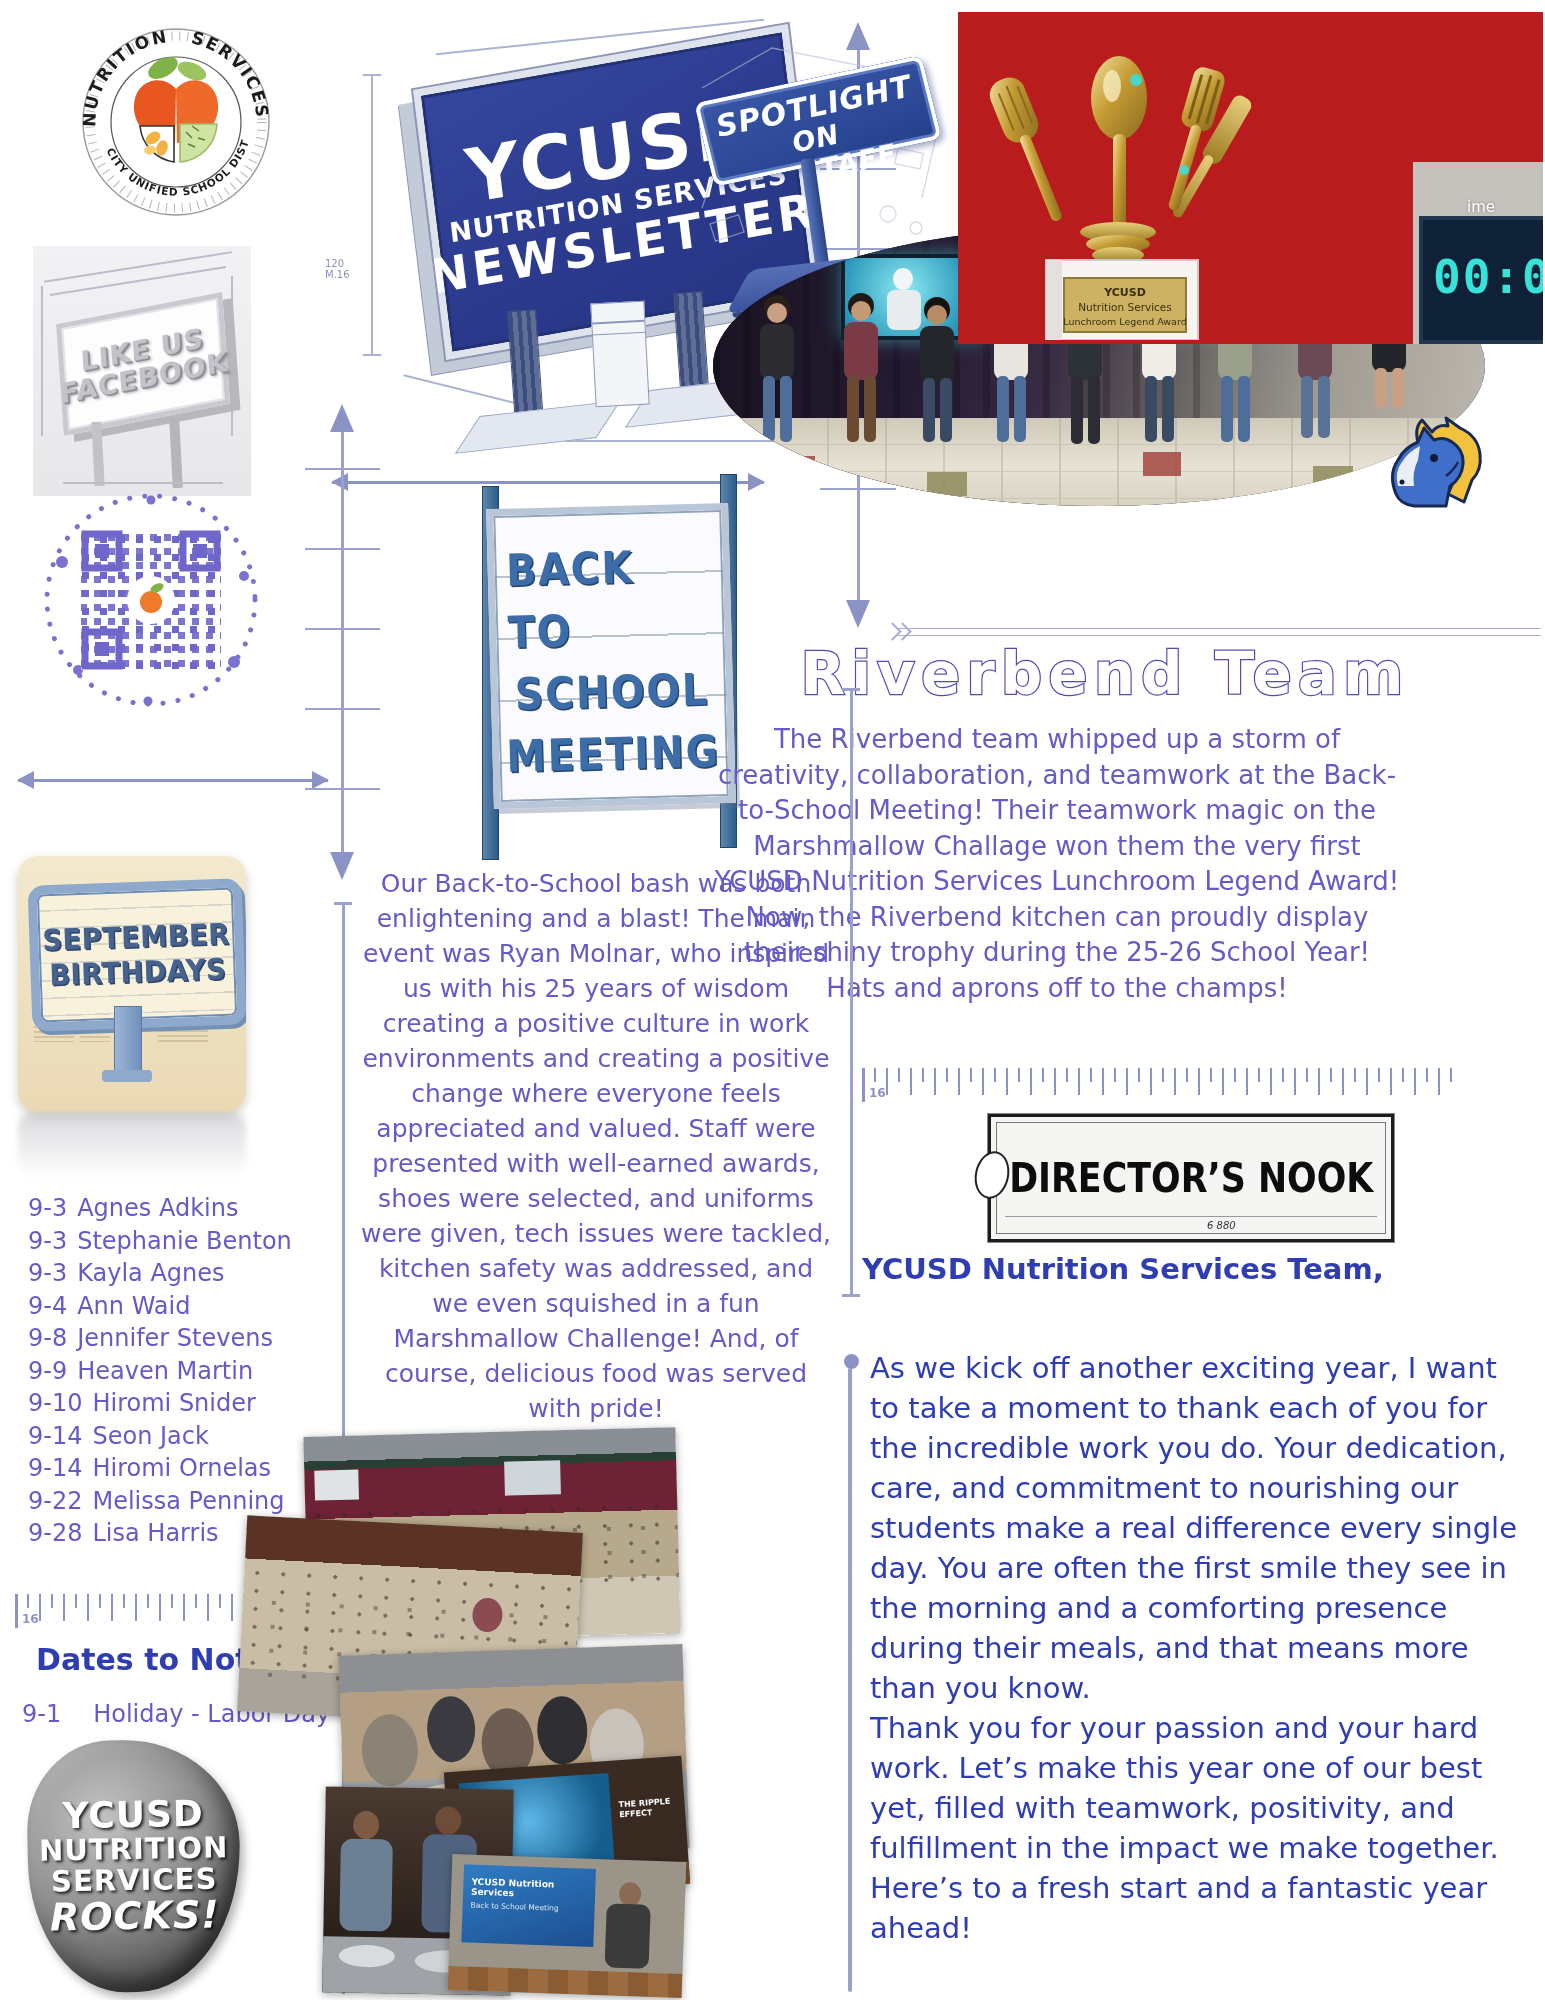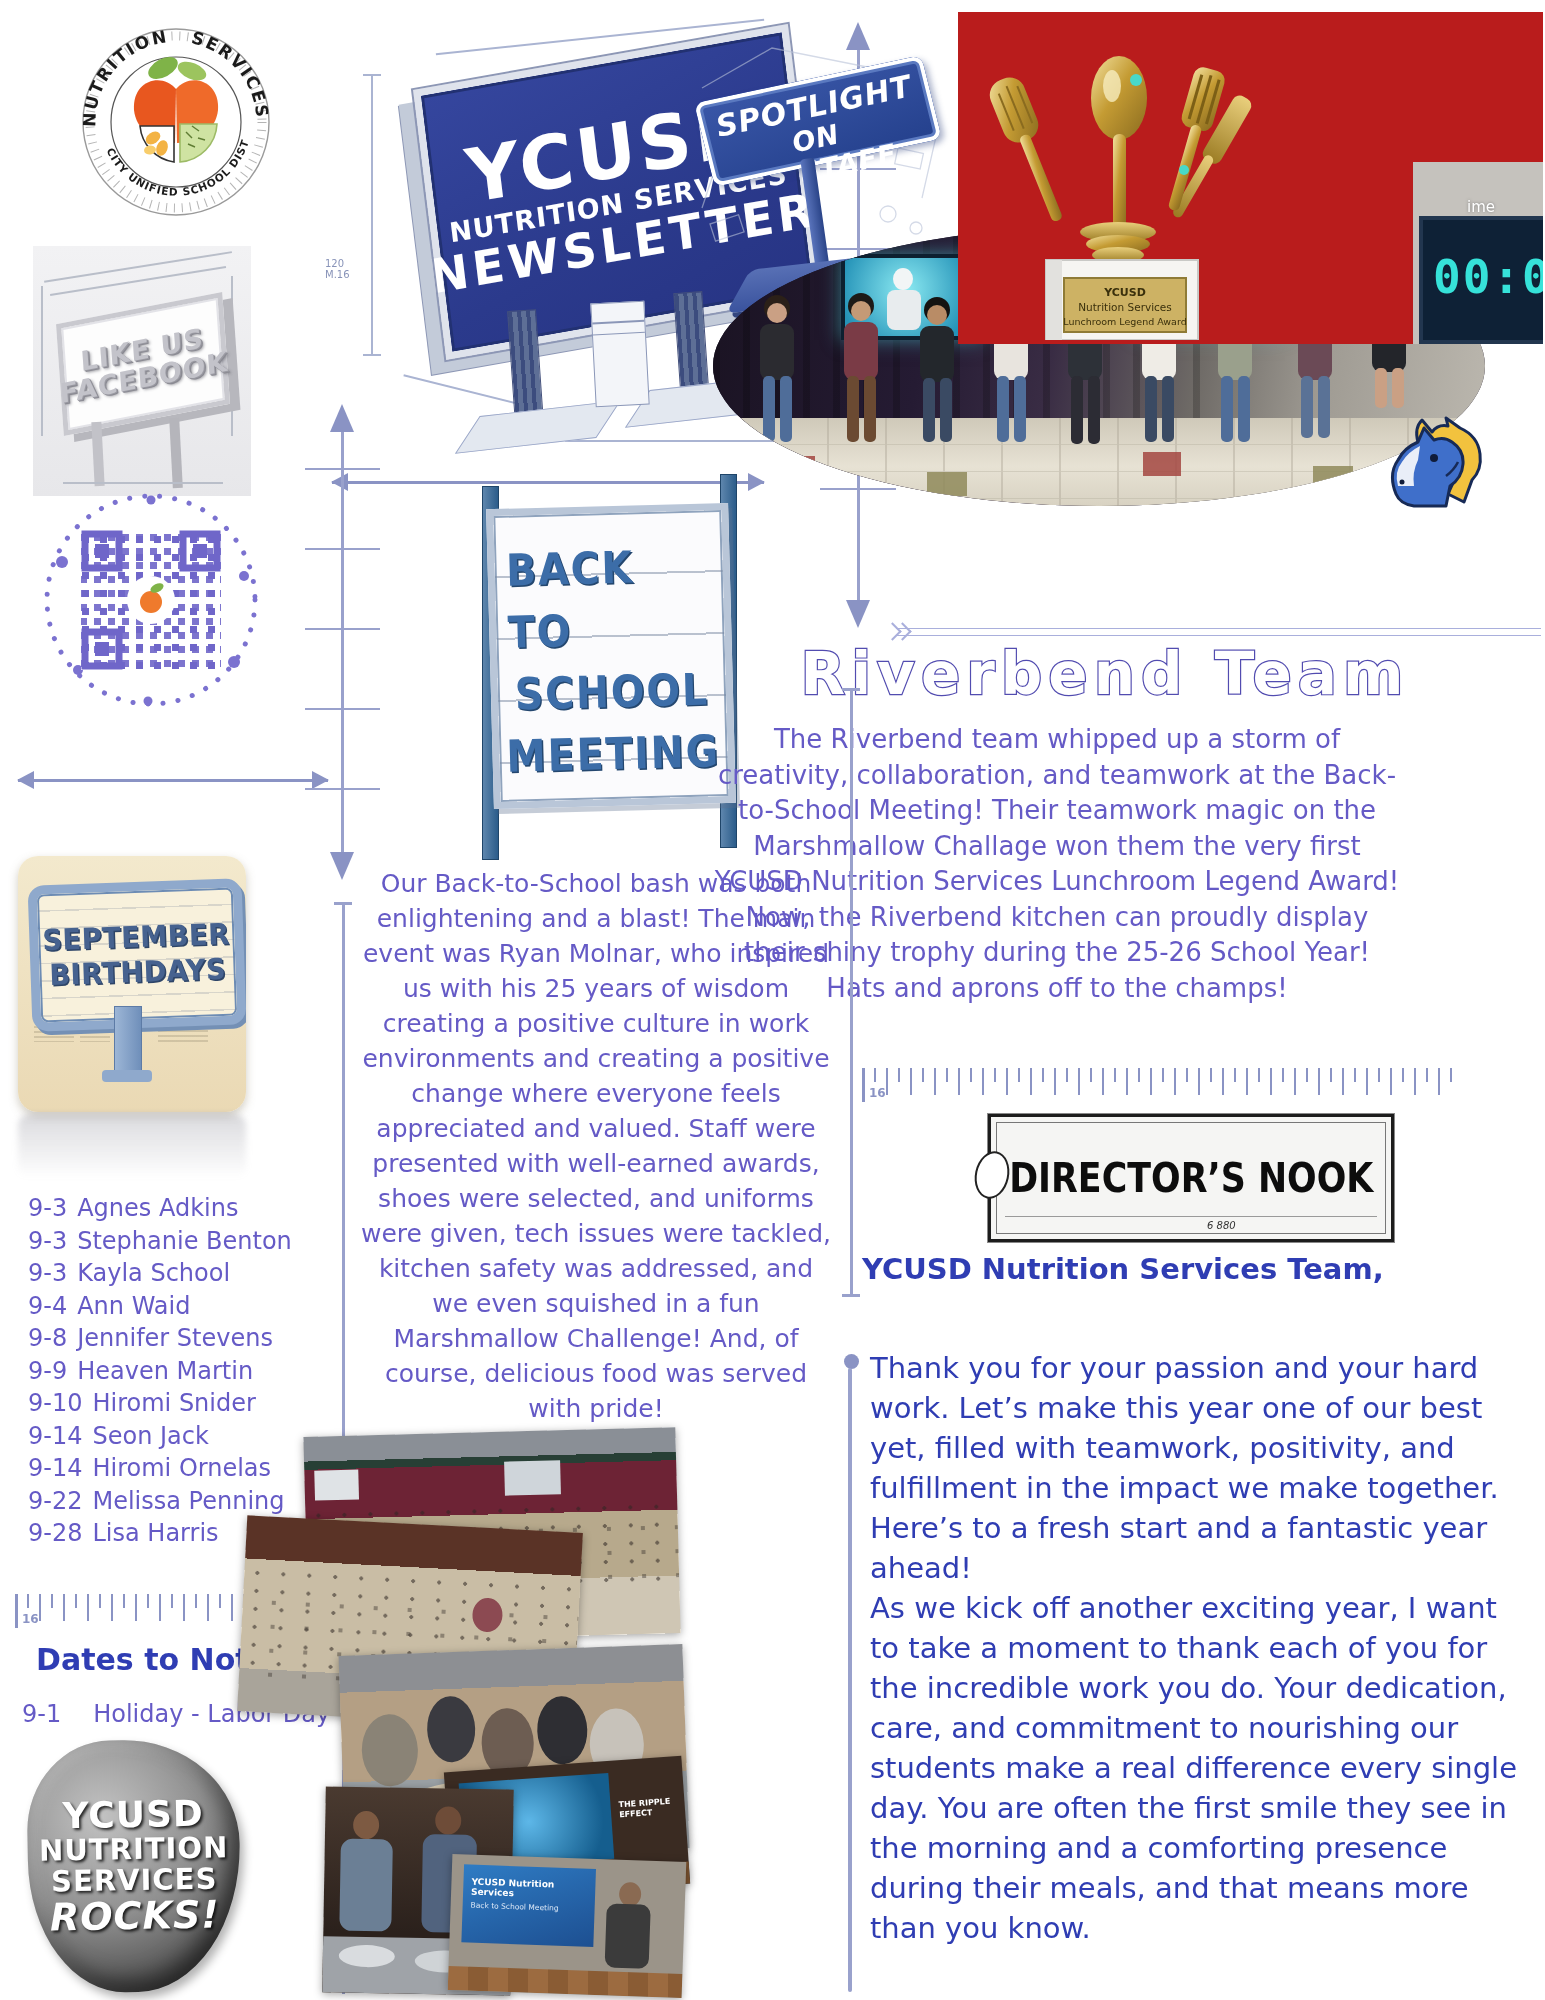--- a/index.html
+++ b/index.html
@@ -236,21 +236,21 @@
     <div class="bitem">
         <span>9-3</span>
         <span>Agnes Adkins</span>
       </div>
     <div class="bitem">
         <span>9-3</span>
         <span>Stephanie Benton</span>
       </div>
     <div class="bitem">
         <span>9-3</span>
-        <span>Kayla School</span>
+        <span>Kayla Agnes</span>
       </div>
     <div class="bitem">
         <span>9-4</span>
         <span>Ann Waid</span>
       </div>
     <div class="bitem">
         <span>9-8</span>
         <span>Jennifer Stevens</span>
       </div>
     <div class="bitem">
@@ -609,17 +609,17 @@
   </div>
 
   <div class="tcap" style="left:842px;top:688px"></div>
   <div class="vline" style="left:850px;top:688px;height:608px"></div>
   <div class="tcap" style="left:842px;top:1294px"></div>
   <div class="abs" style="left:844px;top:1354px;width:15px;height:15px;border-radius:50%;background:#8a93c4"></div>
   <div class="abs" style="left:848px;top:1368px;width:4px;height:624px;border-radius:3px;background:#99a1cc"></div>
 
   <div class="abs ink" style="left:862px;top:1252px;font-size:29px;font-weight:700">YCUSD Nutrition Services Team,</div>
   <div class="abs ink" style="left:870px;top:1348px;width:665px;font-size:29px;line-height:40px">
+    <p class="para">As we kick off another exciting year, I want to take a moment to thank each of you for the incredible work you do. Your dedication, care, and commitment to nourishing our students make a real difference every single day. You are often the first smile they see in the morning and a comforting presence during their meals, and that means more than you know.</p>
     <p class="para">Thank you for your passion and your hard work.  Let’s make this year one of our best yet, filled with teamwork, positivity, and fulfillment in the impact we make together.  Here’s to a fresh start and a fantastic year ahead!</p>
-    <p class="para">As we kick off another exciting year, I want to take a moment to thank each of you for the incredible work you do. Your dedication, care, and commitment to nourishing our students make a real difference every single day. You are often the first smile they see in the morning and a comforting presence during their meals, and that means more than you know.</p>
   </div>
 
 </div>
 
 </body></html>

